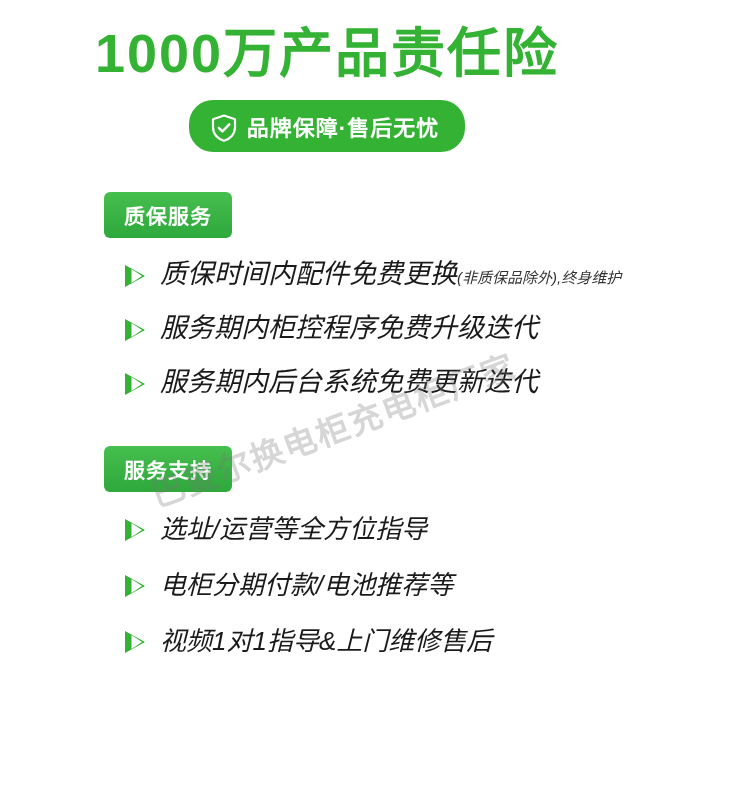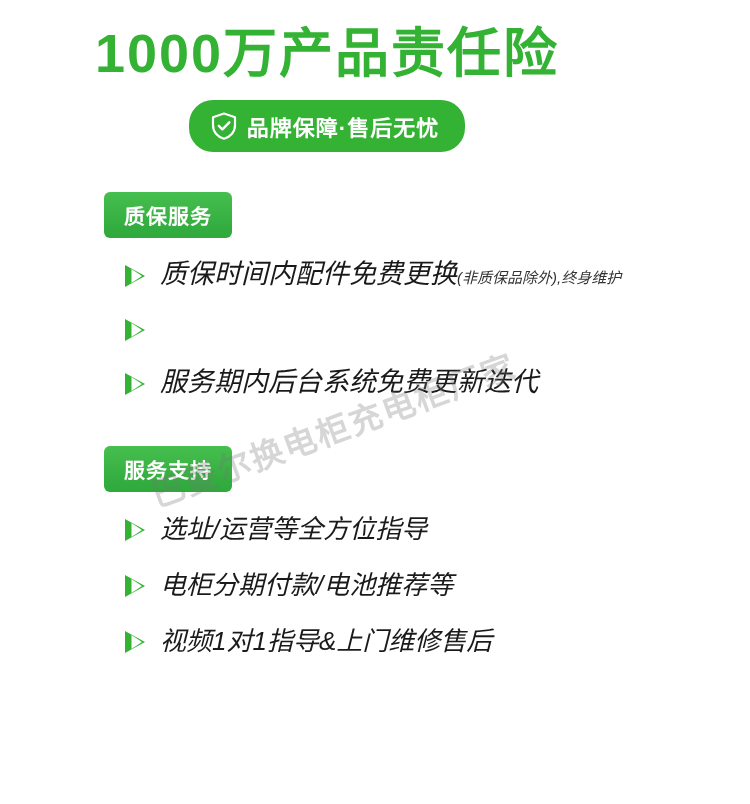--- a/index.html
+++ b/index.html
@@ -38,21 +38,21 @@
     font-family: "Liberation Sans", "DejaVu Sans", sans-serif;
   }
 
   
   .badge-row {
     text-align: center;
     margin-top: 16px;
   }
   .badge-pill {
     display: inline-flex;
-    align-items: center;
+    align-items: flex-end;
     gap: 10px;
     background: #34b233;
     color: #ffffff;
     border-radius: 24px;
     padding: 10px 26px 10px 22px;
     font-size: 22px;
     font-weight: bold;
     letter-spacing: 1px;
   }
   .shield-icon {
@@ -167,20 +167,21 @@
         </span>
         <span class="item-text"><span>质保时间内配件免费更换</span><span class="small-note">(非质保品除外)</span><span class="small-note">,终身维护</span></span>
       </li>
       <li class="list-item">
         <span class="arrow-icon">
           <svg viewBox="0 0 26 26" width="26" height="26" aria-hidden="true">
             <path d="M3 2 L23 13 L3 24 Z" fill="#34b233"></path>
             <path d="M9.5 6 L20 13 L9.5 20 Z" fill="#ffffff"></path>
           </svg>
         </span>
+        <span class="item-text">服务期内柜控程序免费升级迭代</span>
       </li>
       <li class="list-item">
         <span class="arrow-icon">
           <svg viewBox="0 0 26 26" width="26" height="26" aria-hidden="true">
             <path d="M3 2 L23 13 L3 24 Z" fill="#34b233"></path>
             <path d="M9.5 6 L20 13 L9.5 20 Z" fill="#ffffff"></path>
           </svg>
         </span>
         <span class="item-text">服务期内后台系统免费更新迭代</span>
       </li>

